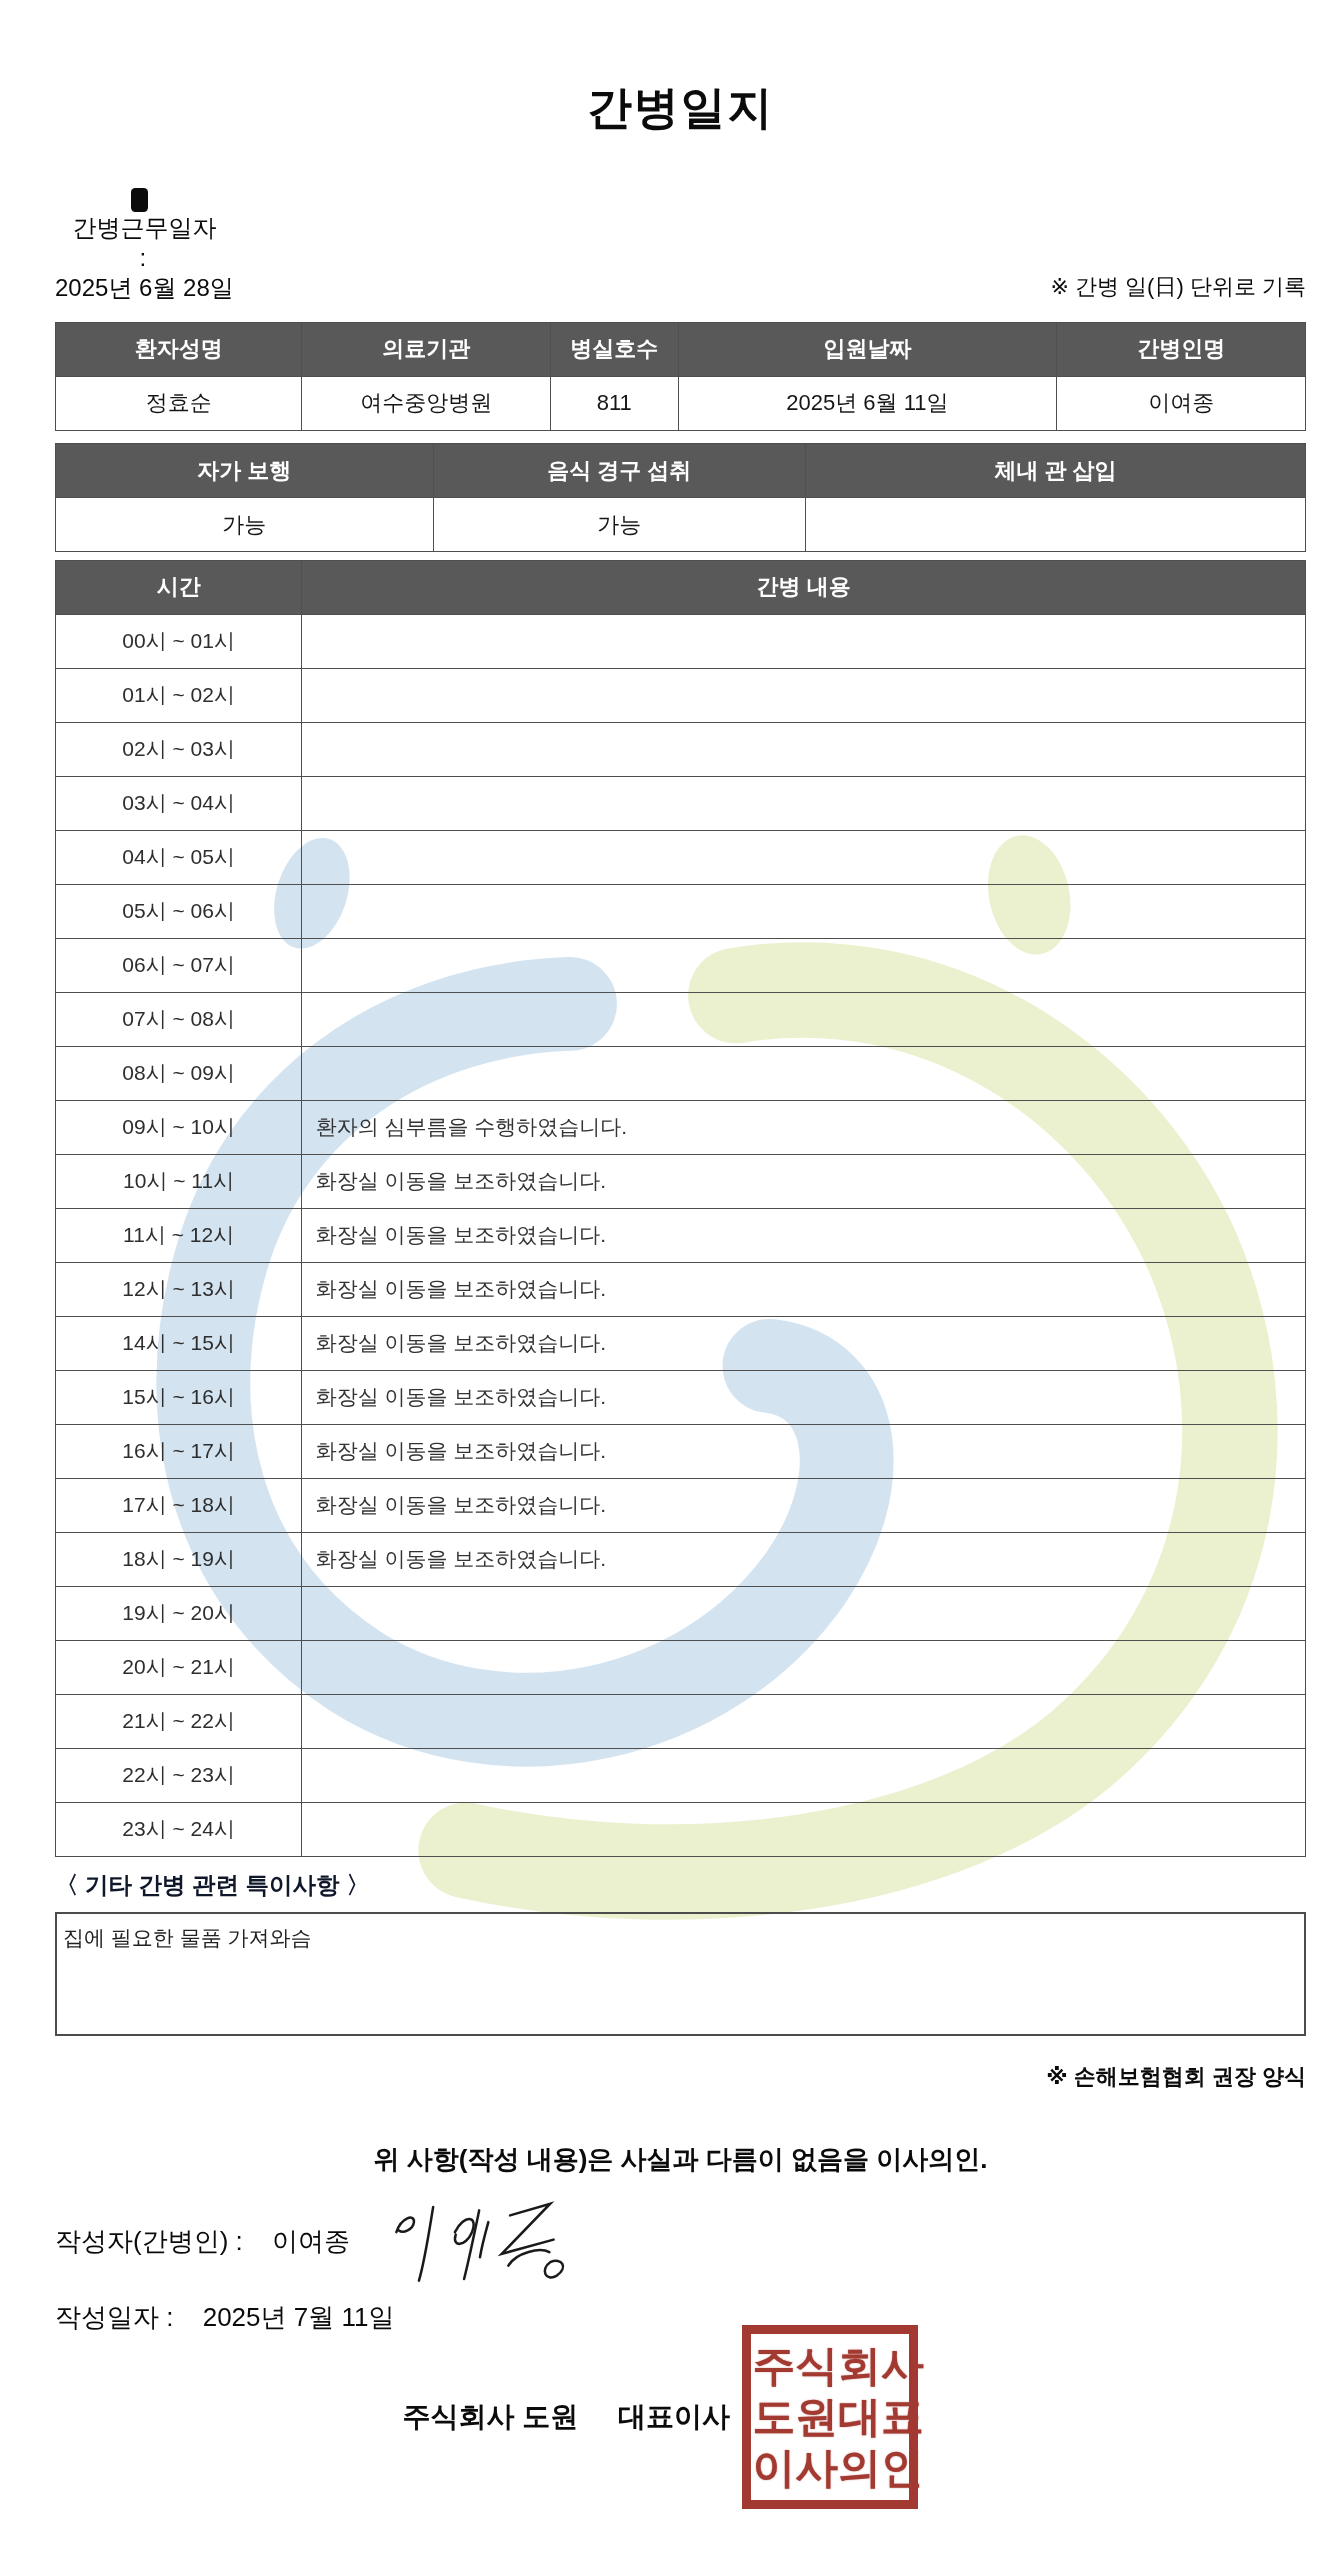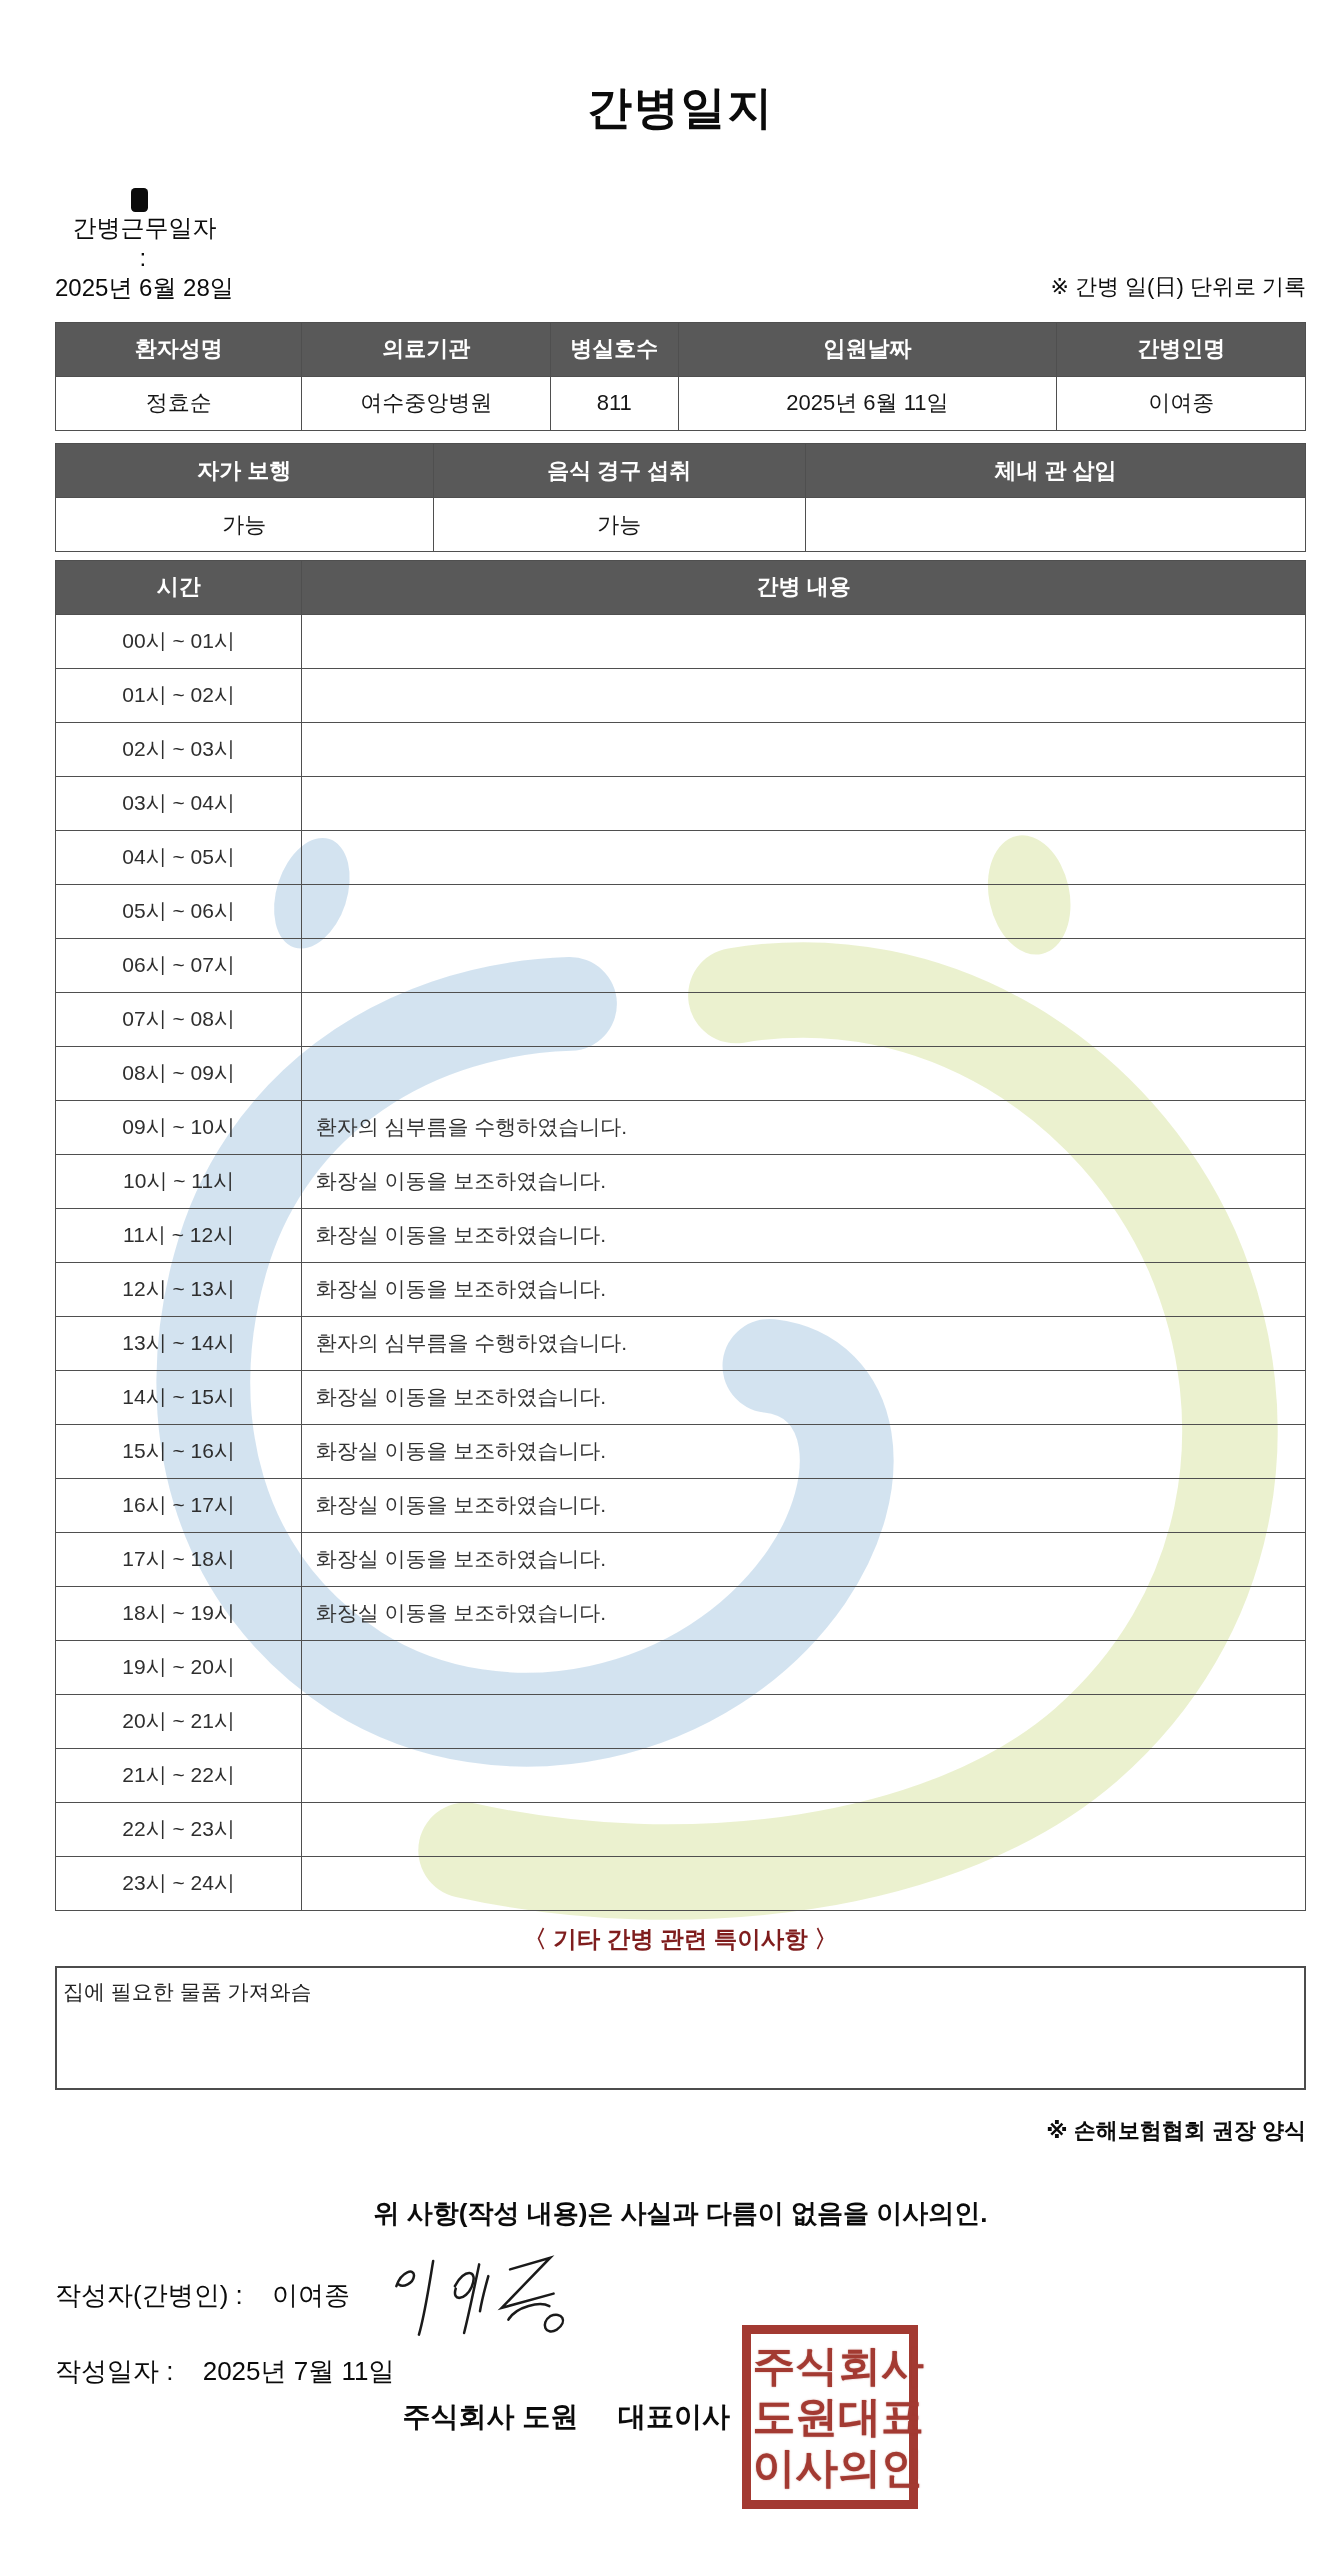--- a/index.html
+++ b/index.html
@@ -35,21 +35,21 @@
   .tbl-cond{margin-top:12.6px;}
   .tbl-care{margin-top:7.5px;}
 
   .col-p1{width:19.7%}.col-p2{width:19.9%}.col-p3{width:10.2%}.col-p4{width:30.3%}.col-p5{width:19.9%}
   .col-c1{width:30.2%}.col-c2{width:29.8%}.col-c3{width:40%}
   .col-t1{width:19.7%}
 
   .tbl-care td.time-cell{font-size:21px;color:#2e2e2e;}
   .tbl-care td.content-cell{text-align:left;padding-left:13.4px;font-size:21px;color:#333;}
 
-  .notes-title{margin-top:11.7px;text-align:center;font-size:23.5px;font-weight:700;color:#7f1d1d;}
+  .notes-title{margin-top:11.7px;font-size:23.5px;font-weight:700;color:#0f172a;}
   .notes-box{margin-top:11.7px;height:124px;border:2.5px solid #4c4c4c;box-sizing:border-box;
              padding:10px 6px;font-size:21px;color:#222;background:transparent;}
   .form-note{margin-top:26px;text-align:right;font-size:22px;font-weight:600;color:#0b0b0b;}
 
   .confirm-line{margin-top:50px;text-align:center;font-size:26px;font-weight:700;color:#0b0b0b;}
 
   .writer-row{position:relative;margin-top:45px;font-size:26px;color:#0b0b0b;height:39px;line-height:39px;}
   .writer-name{margin-left:22px;}
   .signature{position:absolute;left:328px;top:-27px;}
   .date-row{margin-top:39px;font-size:26px;color:#0b0b0b;}
@@ -207,24 +207,20 @@
       <tr>
         <td class="time-cell">11시 ~ 12시</td>
         <td class="content-cell">화장실 이동을 보조하였습니다.</td>
       </tr>
 
       <tr>
         <td class="time-cell">12시 ~ 13시</td>
         <td class="content-cell">화장실 이동을 보조하였습니다.</td>
       </tr>
 
-      <tr>
-        <td class="time-cell">13시 ~ 14시</td>
-        <td class="content-cell">환자의 심부름을 수행하였습니다.</td>
-      </tr>
 
       <tr>
         <td class="time-cell">14시 ~ 15시</td>
         <td class="content-cell">화장실 이동을 보조하였습니다.</td>
       </tr>
 
       <tr>
         <td class="time-cell">15시 ~ 16시</td>
         <td class="content-cell">화장실 이동을 보조하였습니다.</td>
       </tr>

